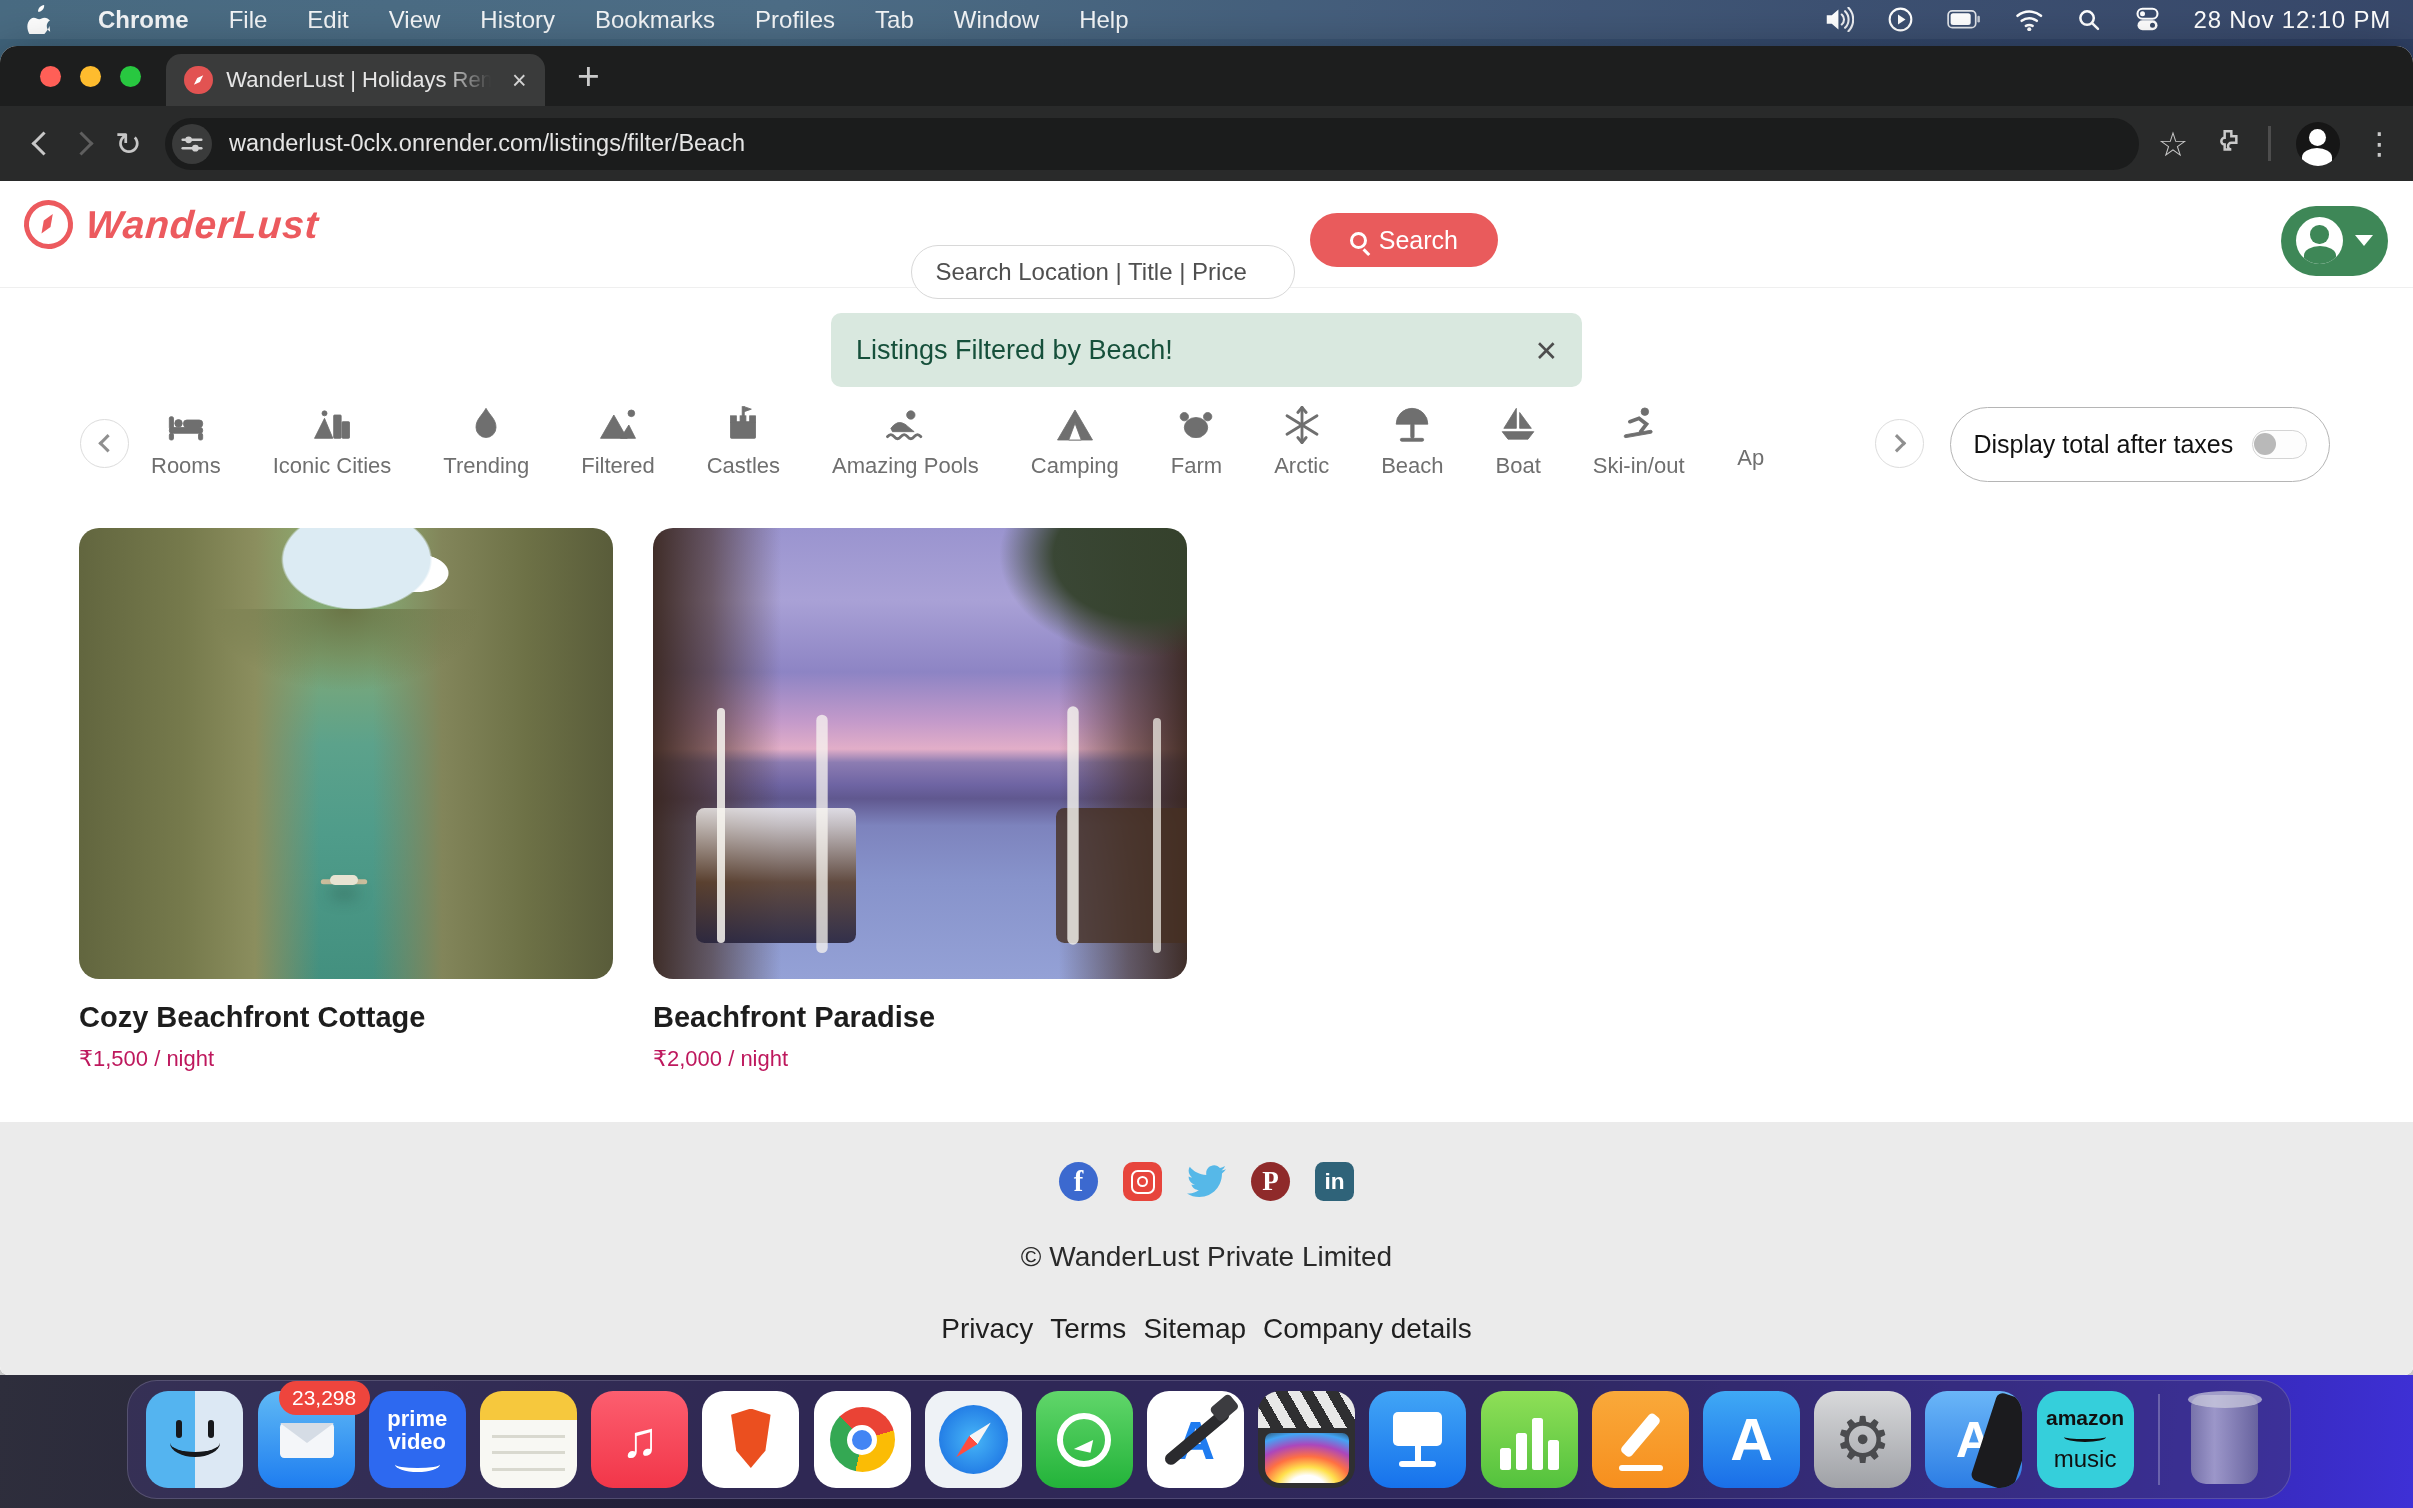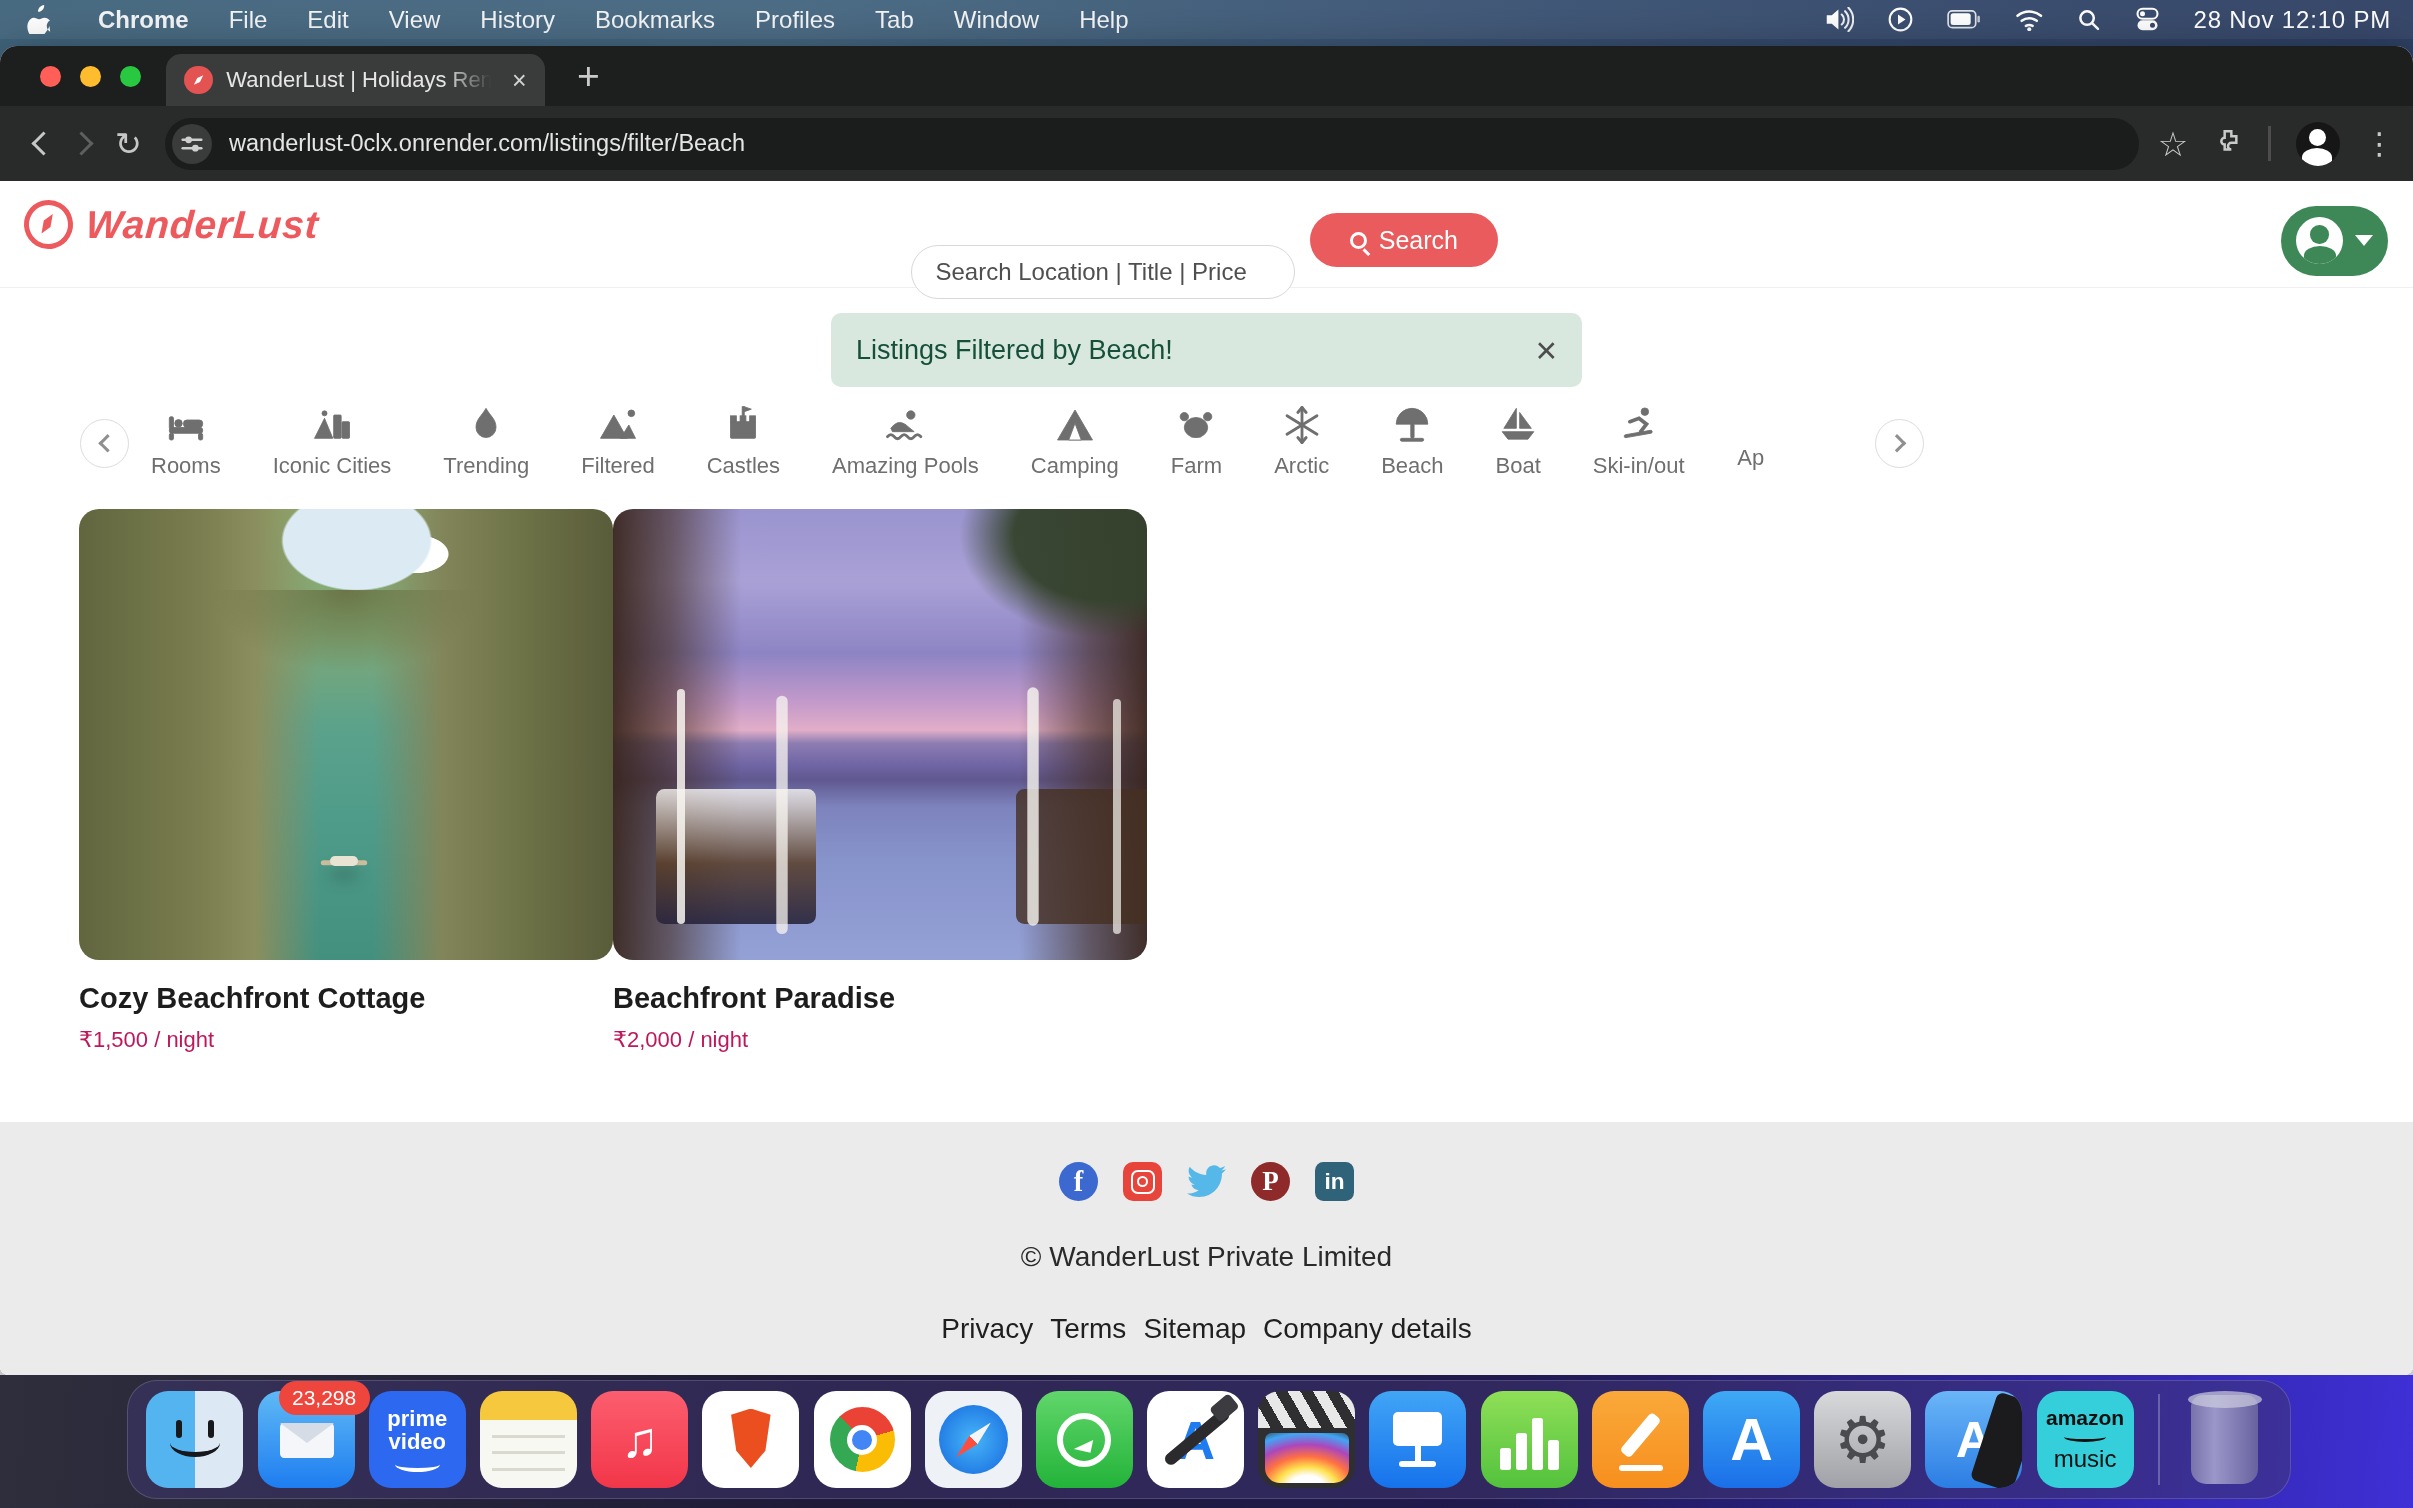--- a/index.html
+++ b/index.html
@@ -92,21 +92,21 @@
   .filter-item svg { width:40px; height:40px; }
   .filter-label { font-size:22px; color:#6f6f6f; white-space:nowrap; }
   .filter-item.clipped { width:28.5px; overflow:hidden; padding-top:40px; }
   .taxes-box { position:absolute; left:1950px; top:225px; width:380px; height:75px; border:1.7px solid #b5b5b5; border-radius:38px;
     display:flex; align-items:center; justify-content:center; gap:18.4px; }
   .taxes-label { font-size:25px; color:#111; }
   .switch { width:55px; height:28.5px; border-radius:14.2px; background:#fdfdfd; border:1.7px solid #d4d4d4; position:relative; }
   .switch .knob { position:absolute; left:1.7px; top:1.7px; width:22px; height:22px; border-radius:50%; background:#b9b9b9; }
 
   
-  .cards { position:absolute; left:79px; top:327px; display:flex; }
+  .cards { position:absolute; left:79px; top:346px; display:flex; gap:40px; }
   .card { width:534px; }
   .photo { width:534px; height:451px; border-radius:20px; position:relative; overflow:hidden; }
   .photo-jungle { background-color:#58a08d;
     background-image:
       radial-gradient(126px 84px at 52% 7%, #dcebf3 0 58%, rgba(220,235,243,0) 60%),
       radial-gradient(59px 34px at 63% 10%, #ffffff 0 55%, rgba(255,255,255,0) 57%),
       linear-gradient(90deg,#62663f 0%,#767a4c 20%,#8b8e5e 33%,rgba(139,142,94,0) 45%,rgba(139,142,94,0) 55%,#82855a 68%,#6d7146 84%,#595c3a 100%),
       linear-gradient(180deg,#8fae72 0%,#7fa877 28%,#5ca28b 48%,#4f9c8a 68%,#43907f 100%); }
   .photo-jungle::before { content:""; position:absolute; left:20%; top:18%; width:60%; height:26%;
     background:radial-gradient(60% 100% at 50% 0%, rgba(104,112,66,0.9), rgba(104,112,66,0) 70%); }
@@ -457,20 +457,26 @@
             <span class="filter-label">Ski-in/out</span>
           </div>
           <div class="filter-item clipped">
             <span class="filter-label">Ap</span>
           </div>
         </div>
       <div class="arrow-btn arrow-right">
           <span class="chev2"></span>
         </div>
 
+      <div class="taxes-box">
+        <span class="taxes-label">Display total after taxes</span>
+        <span class="switch">
+            <span class="knob"></span>
+          </span>
+      </div>
 
       <div class="cards" id="cards">
           <div class="card">
             <div class="photo photo-jungle"></div>
             <div class="card-title">Cozy Beachfront Cottage</div>
             <div class="card-price">₹1,500 / night</div>
           </div>
           <div class="card">
             <div class="photo photo-sunset"></div>
             <div class="card-title">Beachfront Paradise</div>

